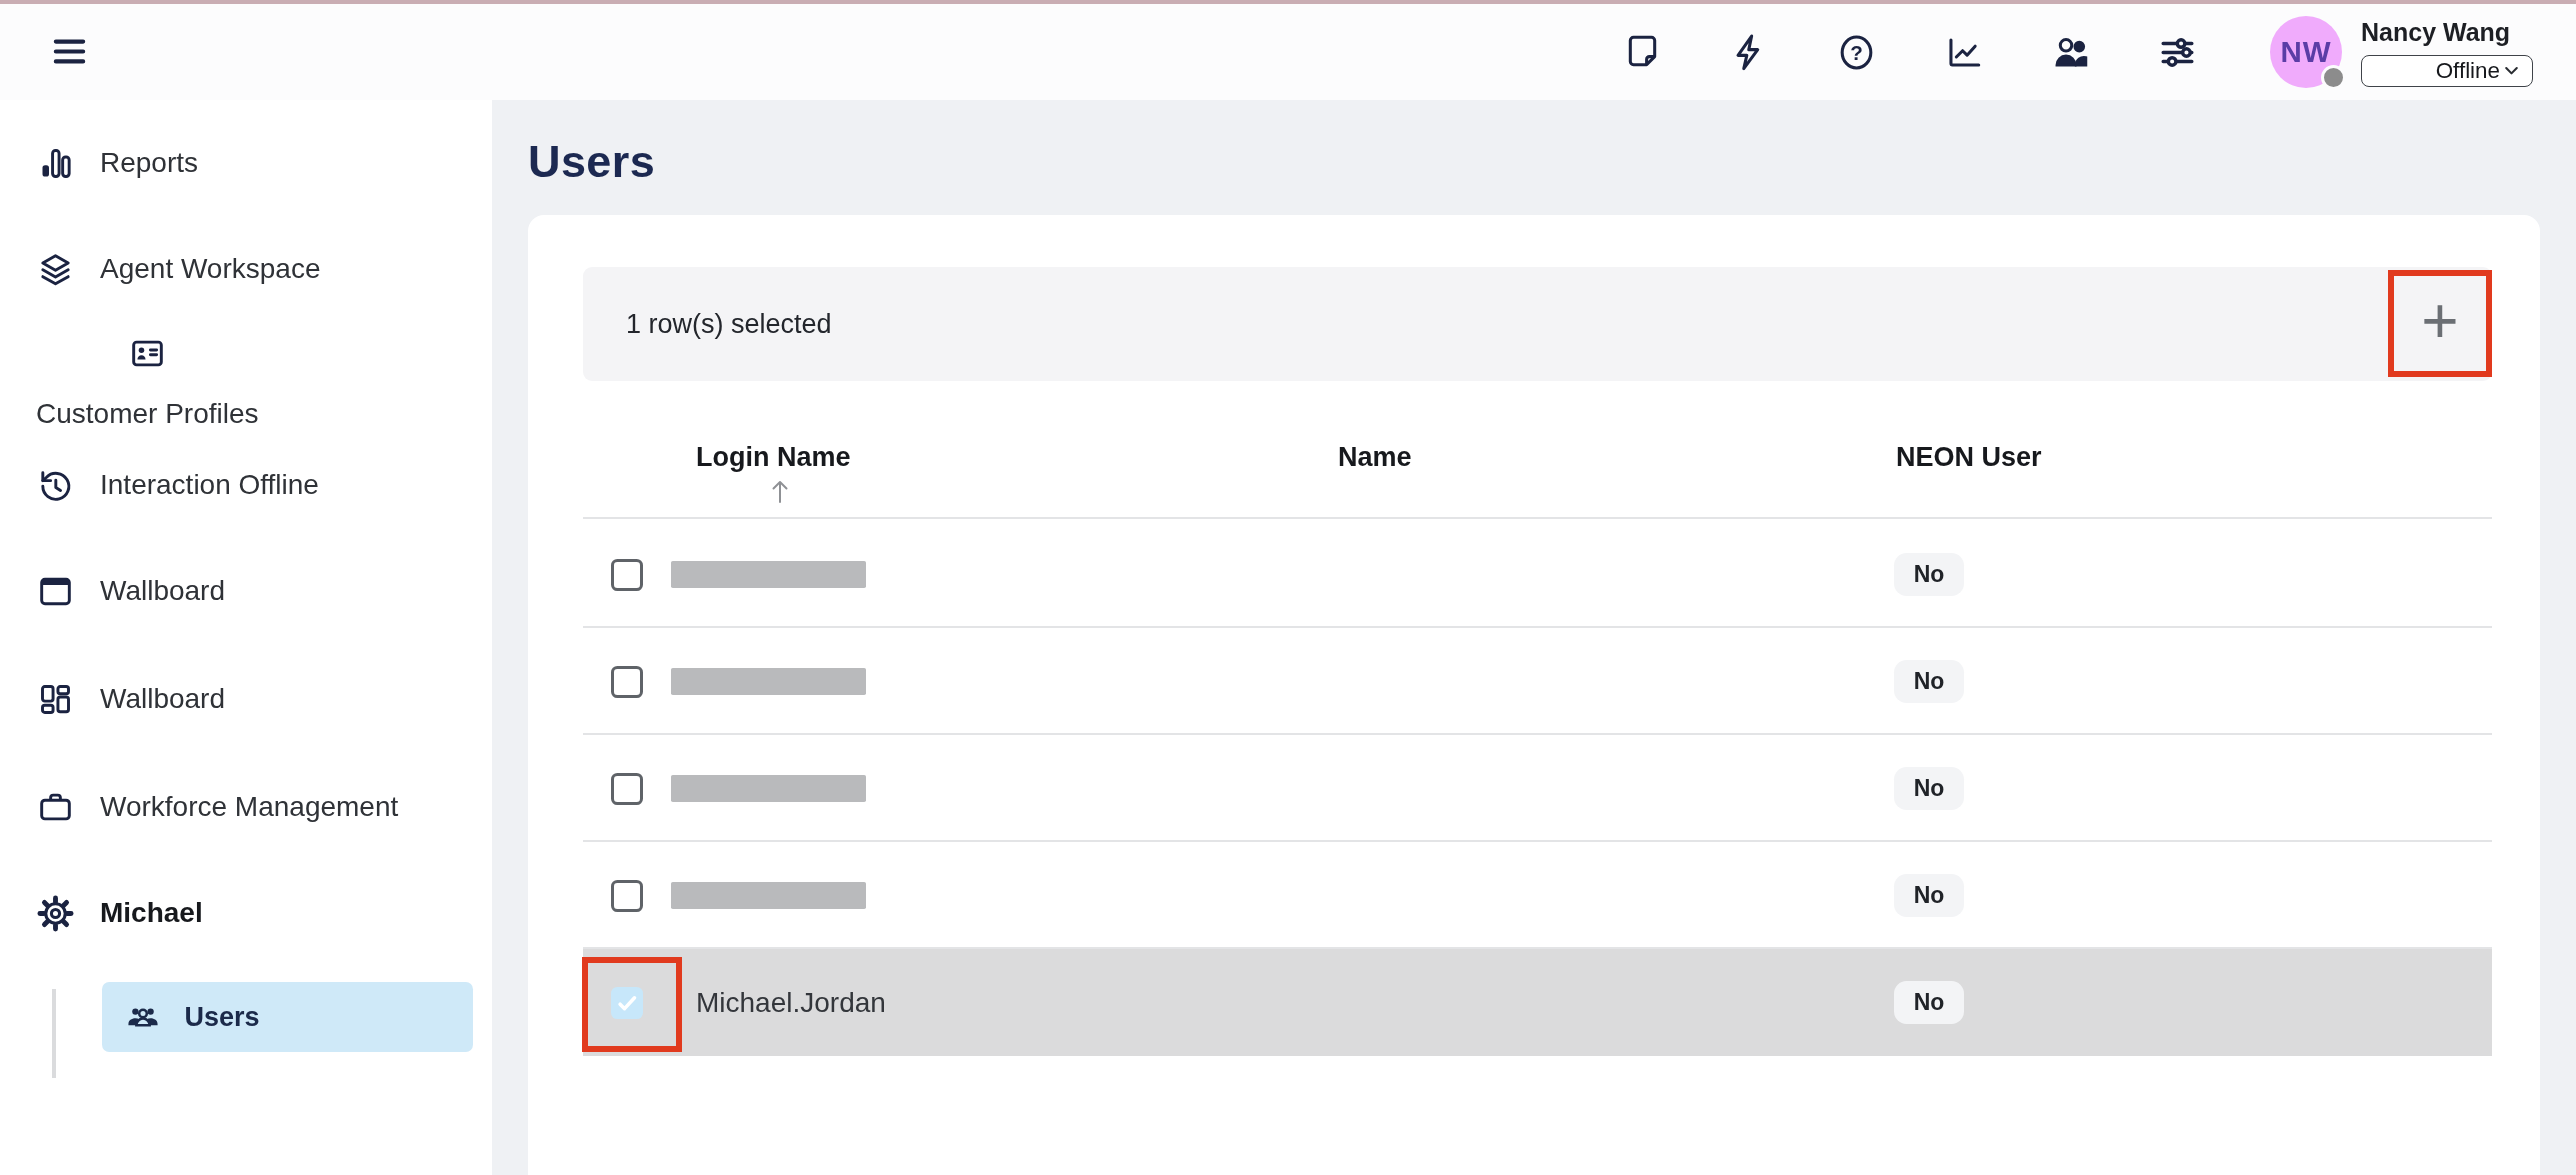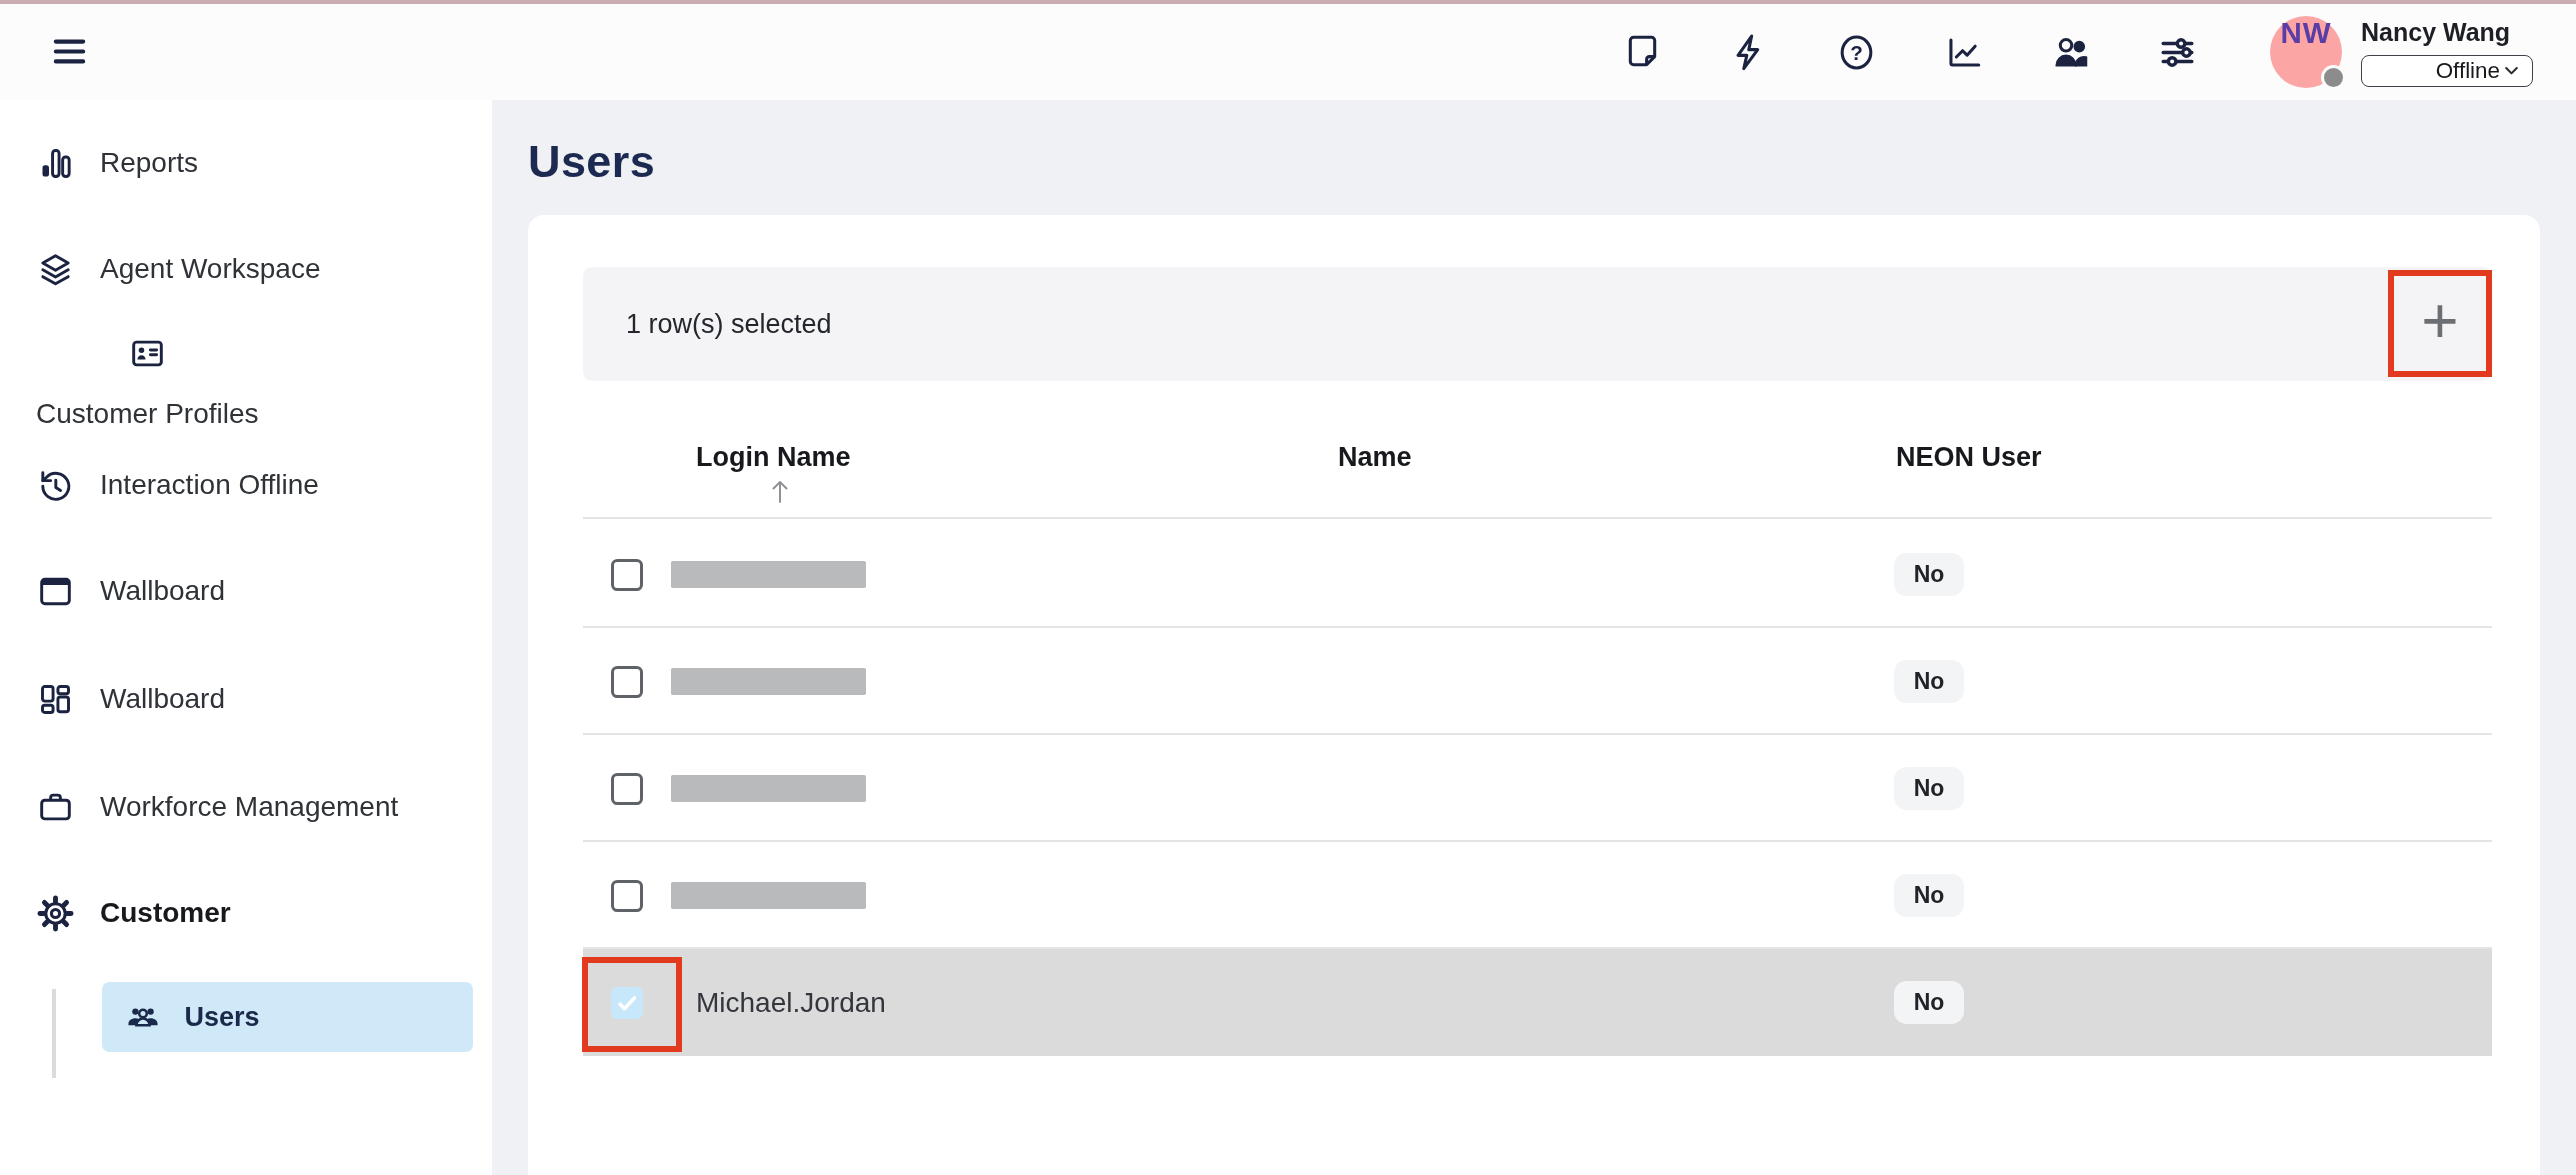--- a/index.html
+++ b/index.html
@@ -11,22 +11,22 @@
   svg { display:block; width:100%; height:100%; }
 
   
   .topline { position:absolute; top:0; left:0; right:0; height:3.6px; background:#c9adb3; }
   .header  { position:absolute; top:3.6px; left:0; right:0; height:97px; background:#fcfcfd; }
   .hamburger { position:absolute; left:47px; top:27px; width:45px; height:41px; color:#1b2341; cursor:pointer; }
   .header-icons { position:absolute; left:1621px; top:0; height:97px; display:flex; align-items:center; gap:64px; }
   .header-icon { width:43px; height:43px; color:#1b2341; cursor:pointer; }
   .avatar {
     position:absolute; left:2270px; top:12.5px; width:72px; height:72px; border-radius:50%;
-    background:#fca5a5; color:#5b3da6; font-weight:bold; font-size:29.5px;
-    display:flex; justify-content:center; letter-spacing:0.9px; cursor:pointer;
+    background:#f0abfc; color:#5b3da6; font-weight:bold; font-size:29.5px;
+    display:flex; align-items:center; justify-content:center; letter-spacing:0.9px; cursor:pointer;
   }
   .status-dot {
     position:absolute; right:-3.6px; bottom:-1.8px; width:25px; height:25px; border-radius:50%;
     background:#8c8c8c; border:3.6px solid #fcfcfd;
   }
   .user-block { position:absolute; left:2361px; top:14.3px; }
   .user-name  { font-size:25px; font-weight:bold; color:#1d1f24; }
   .status-select {
     margin-top:8px; width:172px; height:32px; background:#fff;
     border:1.8px solid #3f4349; border-radius:8px;
@@ -264,21 +264,21 @@
     <div class="side-item bold" style="top: 786px;">
       <span class="icon">
         <svg viewBox="0 0 24 24" fill="none" stroke="currentColor">
           <g stroke-width="3" stroke-linecap="round">
             <path d="M19 12h2.6M16.95 16.95l1.85 1.85M12 19v2.6M7.05 16.95 5.2 18.8M5 12H2.4M7.05 7.05 5.2 5.2M12 5V2.4M16.95 7.05l1.85-1.85"></path>
           </g>
           <circle cx="12" cy="12" r="6" stroke-width="1.9"></circle>
           <circle cx="12" cy="12" r="2.5" stroke-width="1.9"></circle>
         </svg>
       </span>
-      <span class="lbl">Customer</span>
+      <span class="lbl">Michael</span>
     </div>
   </div>
 
 <div class="content">
   <h1 class="page-title">Users</h1>
   <div class="card">
     <div class="sel-bar">
       <span class="sel-text">1 row(s) selected</span>
     </div>
     <div class="add-wrap">

